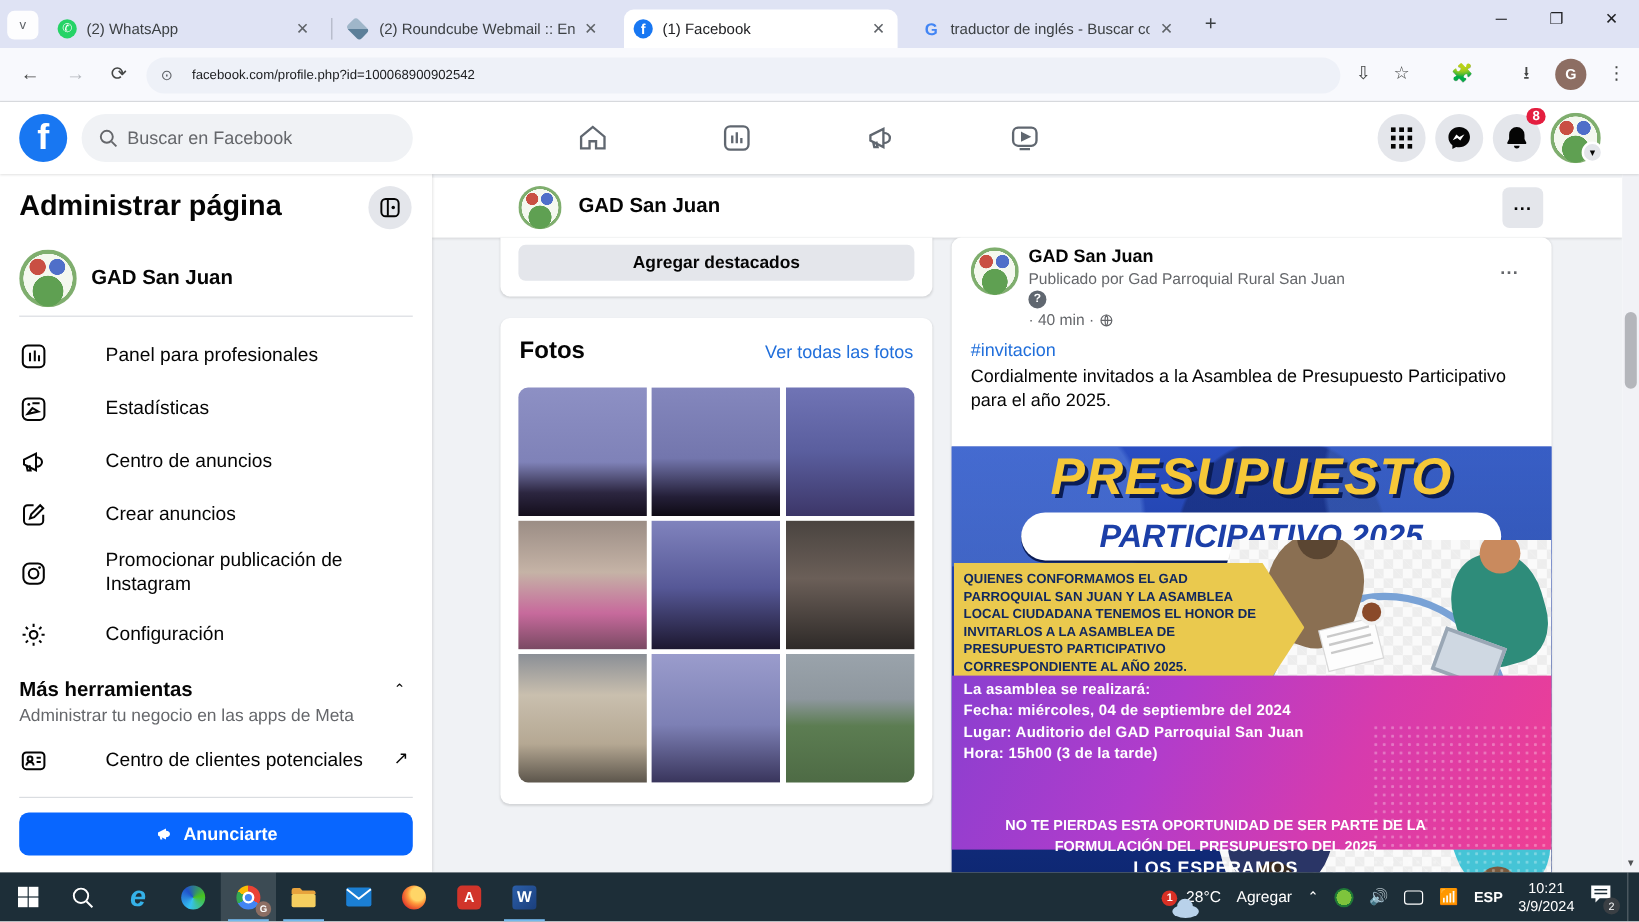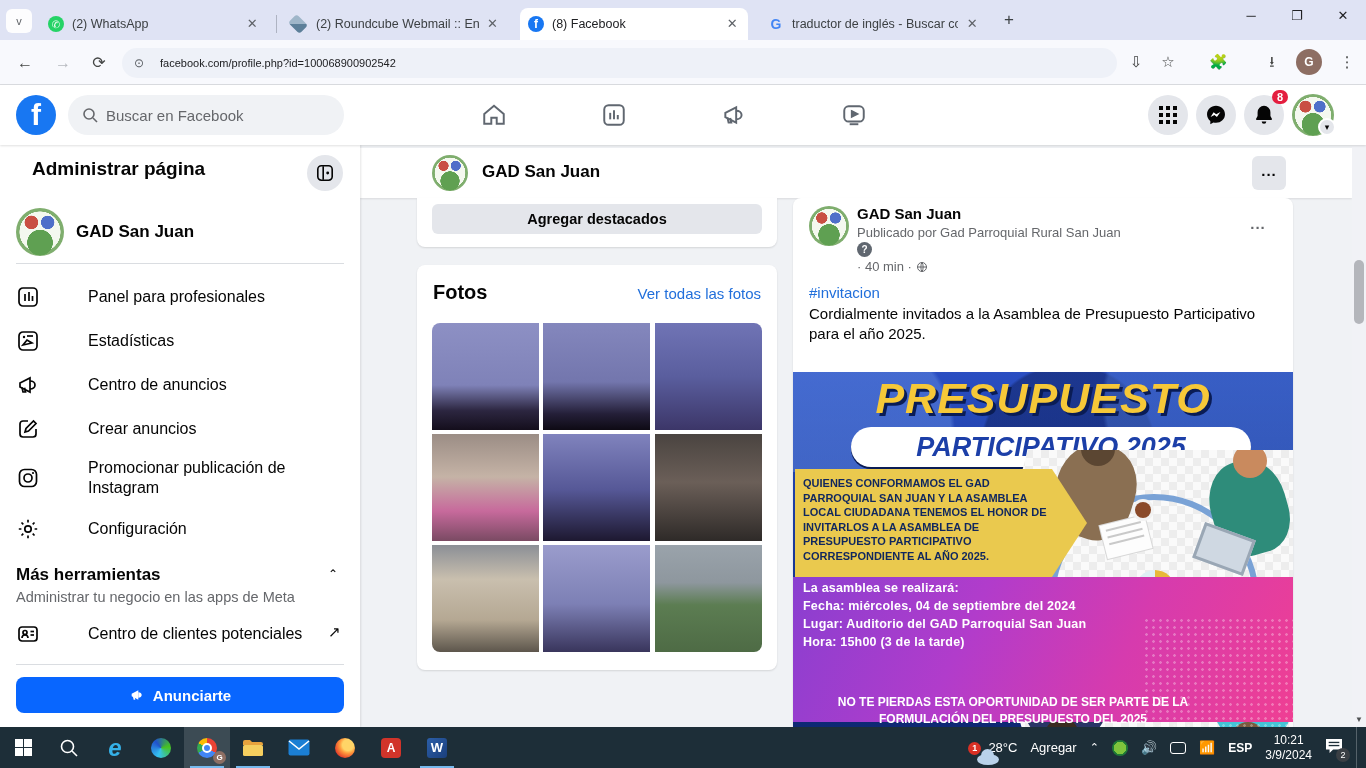--- a/index.html
+++ b/index.html
@@ -39,21 +39,21 @@
 
   .crest { background:
     radial-gradient(circle at 32% 30%, #c94f43 0 14%, transparent 15%),
     radial-gradient(circle at 66% 30%, #4f6fc9 0 14%, transparent 15%),
     radial-gradient(circle at 50% 72%, #5fa052 0 30%, transparent 31%),
     radial-gradient(circle at 50% 50%, #f4f8ef 0 60%, #7fae6e 61% 78%, #5d924d 79% 100%);
   }
 
   
   .sidebar { position:absolute; left:0; top:145px; width:360px; height:582px; background:#fff; box-shadow:1px 0 2px rgba(0,0,0,.1); z-index:3; }
-  .sb-title { position:absolute; left:32px; top:13px; font-size:19px; font-weight:bold; color:#050505;text-align:right; }
+  .sb-title { position:absolute; left:16px; top:13px; font-size:24px; font-weight:bold; color:#050505;text-align:right; }
   .sb-collapse { position:absolute; left:307px; top:10px; width:36px; height:36px; border-radius:50%; background:#e4e6eb; display:flex; align-items:center; justify-content:center; }
   .sb-page { position:absolute; left:16px; top:55px; width:328px; height:64px; display:flex; align-items:center; }
   .sb-page .pavatar { width:48px; height:48px; border-radius:50%; margin-right:12px; }
   .sb-page .pname { font-size:17px; font-weight:600; color:#050505; }
   .sb-div { position:absolute; left:16px; width:328px; height:1px; background:#dadde1; }
   .sb-item { position:absolute; left:8px; width:344px; display:flex; align-items:center; padding:0 8px; border-radius:8px;gap:32px; }
   .sb-item .icon24 { width:24px; height:24px; margin-right:16px; flex:0 0 24px; color:#050505; }
   .sb-item .ilabel { font-size:16px; color:#050505; line-height:1.25; }
   .sb-sechdr { position:absolute; left:16px; font-size:17px; font-weight:bold; color:#050505; }
   .sb-subtxt { position:absolute; left:16px; font-size:14.5px; color:#65676b; }
@@ -95,21 +95,21 @@
 
   
   .flyer { position:absolute; left:0; top:154px; width:500px; height:375px; overflow:hidden; background:linear-gradient(180deg,#2a4ec2 0%,#16338c 60%,#0d2670 100%);margin-top:20px; }
   .flyer-topcollage { position:absolute; left:0; top:0; width:500px; height:100px;
     background:radial-gradient(circle at 12% 60%, rgba(90,130,220,.55) 0 22%, transparent 23%),
                radial-gradient(circle at 85% 30%, rgba(70,110,200,.5) 0 26%, transparent 27%),
                radial-gradient(circle at 55% 80%, rgba(20,40,110,.6) 0 30%, transparent 31%); }
   .flyer-title { position:absolute; left:0; top:2px; width:500px; text-align:center; font-size:43px; font-weight:900; font-style:italic; color:#f6c838; text-shadow:3px 3px 0 #0a1c55; letter-spacing:1px; }
   .flyer-pill { position:absolute; left:58px; top:55px; width:400px; height:40px; background:#fff; border-radius:22px; text-align:center; line-height:40px; font-size:27px; font-weight:900; font-style:italic; color:#1c3fa8; box-shadow:0 2px 0 #0a1c55; }
   .flyer-invite { position:absolute; left:2px; top:97px; width:292px; height:108px; background:#eac94e; clip-path:polygon(0 0,88% 0,100% 50%,88% 100%,0 100%); padding:7px 36px 7px 8px; font-size:11px; font-weight:800; color:#10275e; line-height:1.32; text-transform:uppercase; }
-  .flyer-purple { position:absolute; left:0; top:205px; width:500px; height:145px; background:linear-gradient(115deg,#8a3fd0 0%,#b13ccb 35%,#d63bae 65%,#ef3f93 100%); }
+  .flyer-purple { position:absolute; left:0; top:191px; width:500px; height:145px; background:linear-gradient(115deg,#8a3fd0 0%,#b13ccb 35%,#d63bae 65%,#ef3f93 100%); }
   .flyer-dots { position:absolute; right:0; top:40px; width:150px; height:130px; background-image:radial-gradient(circle, rgba(255,255,255,.3) 1px, transparent 1.6px); background-size:7px 7px; }
   .flyer-detail { position:absolute; left:10px; font-size:12.5px; font-weight:bold; color:#fff; letter-spacing:.2px; }
   .flyer-banner { position:absolute; left:0px; top:64px; width:330px; height:48px; background:#e8d06b; color:#1c1c46; font-size:11px; font-weight:800; text-align:center; display:flex; align-items:center; justify-content:center; padding:0 22px; line-height:1.6; }
   .flyer-closing { position:absolute; left:10px; top:117px; width:420px; text-align:center; font-size:12px; font-weight:800; color:#fff; line-height:1.45; }
   .flyer-farewell { position:absolute; left:60px; top:152px; width:320px; text-align:center; font-size:15px; font-weight:800; color:#fff; letter-spacing:.5px; }
   .flyer-illu { position:absolute; left:192px; top:78px; width:308px; height:300px; background:
      linear-gradient(45deg,#ededed 25%,transparent 25%,transparent 75%,#ededed 75%) 0 0/16px 16px,
      linear-gradient(45deg,#ededed 25%,#fafafa 25%,#fafafa 75%,#ededed 75%) 8px 8px/16px 16px;
      clip-path:polygon(14% 0,100% 0,100% 100%,14% 100%,0 50%); }
   .illu-table { position:absolute; left:64px; top:44px; width:210px; height:210px; border-radius:50%; background:radial-gradient(circle at 50% 45%, #a8c8ec 0 55%, #7fა 55%), radial-gradient(circle, #8fb4e2 0 100%); border:6px solid #79a2d6; }
@@ -161,21 +161,21 @@
     <span class="tclose">✕</span>
   </div>
   <div class="tabdiv" style="left:276px;"></div>
   <div class="tab" style="left:280px;width:228px;">
     <span class="favicon" style="background:linear-gradient(135deg,#9fb6c9 0 50%,#5c7f99 50% 100%);border-radius:3px;transform:rotate(45deg);width:12px;height:12px;margin:0 10px 0 2px;"></span>
     <span class="tlabel">(2) Roundcube Webmail :: Entra</span>
     <span class="tclose">✕</span>
   </div>
   <div class="tab active" style="left:520px;width:228px;">
     <span class="favicon" style="background:#1877f2;color:#fff;font-size:12px;font-weight:bold;">f</span>
-    <span class="tlabel">(8) Facebook</span>
+    <span class="tlabel">(1) Facebook</span>
     <span class="tclose">✕</span>
   </div>
   <div class="tab" style="left:760px;width:228px;">
     <span class="favicon" style="color:#4285f4;font-size:14px;font-weight:bold;">G</span>
     <span class="tlabel">traductor de inglés - Buscar con</span>
     <span class="tclose">✕</span>
   </div>
   <div class="newtab">+</div>
   <div class="wctl" style="left:1228px;">─</div>
   <div class="wctl" style="left:1274px;">❐</div>

